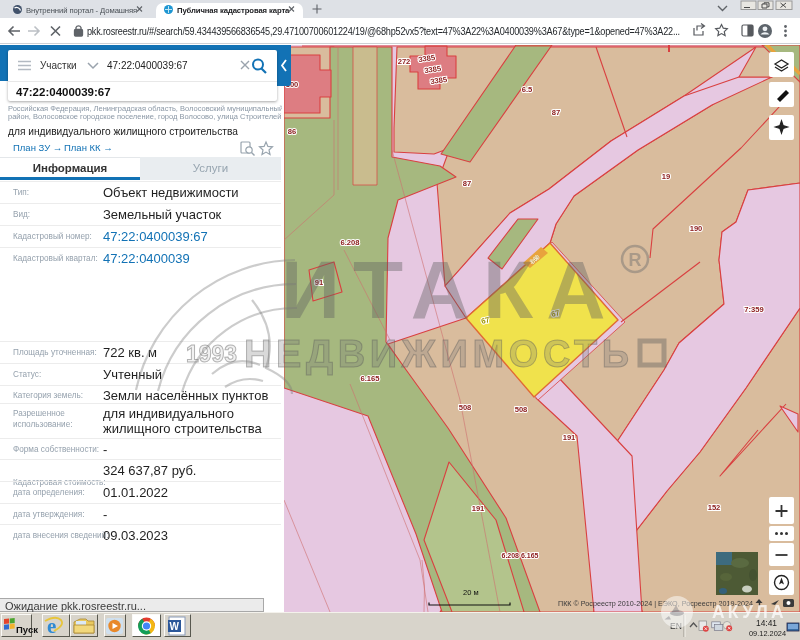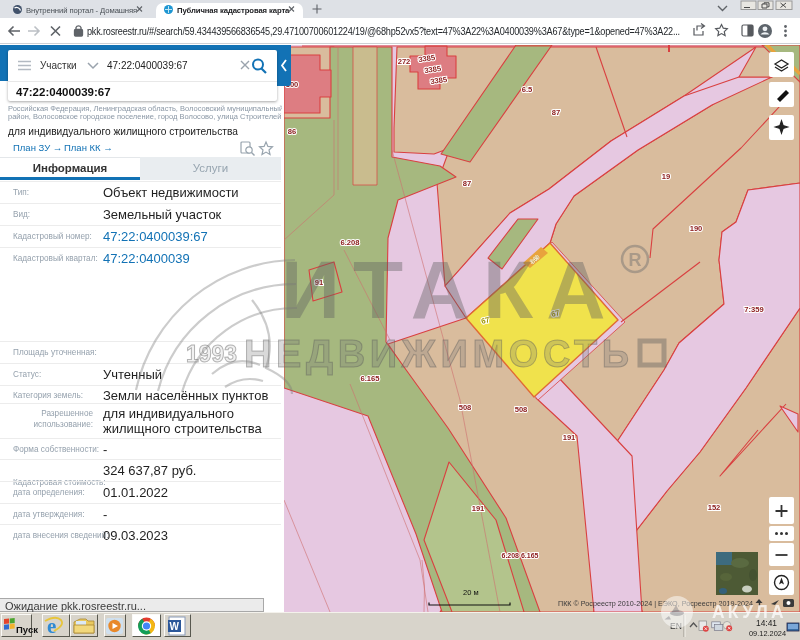--- a/index.html
+++ b/index.html
@@ -256,31 +256,32 @@
     <div class="trow" style="top:44px;height:22px">
         <span class="tlabel" style="top:6px">Кадастровый номер:</span>
         <span class="tvalue blue" style="top:4px">47:22:0400039:67</span>
       </div>
     <div class="trow" style="top:66px;height:22px">
         <span class="tlabel" style="top:6px">Кадастровый квартал:</span>
         <span class="tvalue blue" style="top:4px">47:22:0400039</span>
       </div>
     <div class="trow" style="top:160px;height:22px">
         <span class="tlabel" style="top:6px">Площадь уточненная:</span>
+        <span class="tvalue" style="top:4px">722 кв. м</span>
       </div>
     <div class="trow" style="top:204px;height:18px">
         <span class="tlabel" style="top:5px">Категория земель:</span>
         <span class="tvalue" style="top:3px">Земли населённых пунктов</span>
       </div>
     <div class="trow" style="top:182px;height:22px">
         <span class="tlabel" style="top:6px">Статус:</span>
         <span class="tvalue" style="top:4px">Учтенный</span>
       </div>
     <div class="trow" style="top:222px;height:35px">
-        <span class="tlabel" style="top:5px;width:80px;text-align:right;">Разрешенное использование:</span>
+        <span class="tlabel" style="top:5px;width:80px;">Разрешенное использование:</span>
         <span class="tvalue" style="top:3px">для индивидуального жилищного строительства</span>
       </div>
     <div class="trow" style="top:257px;height:21px">
         <span class="tlabel" style="top:6px">Форма собственности:</span>
         <span class="tvalue" style="top:4px">-</span>
       </div>
     <div class="trow" style="top:278px;height:22px">
         <span class="tlabel" style="top:18px">Кадастровая стоимость:</span>
         <span class="tvalue" style="top:4px">324 637,87 руб.</span>
       </div>

